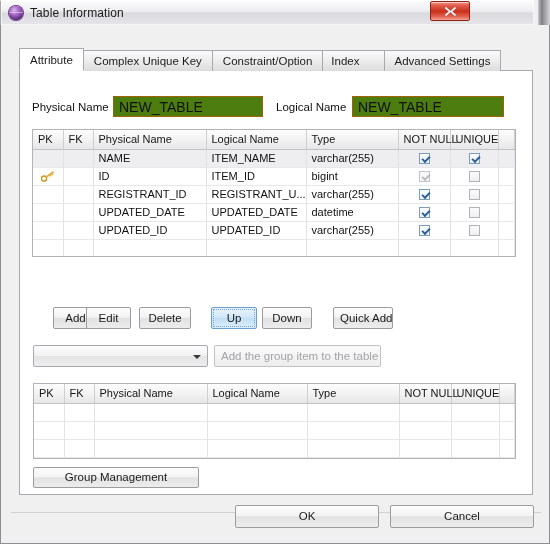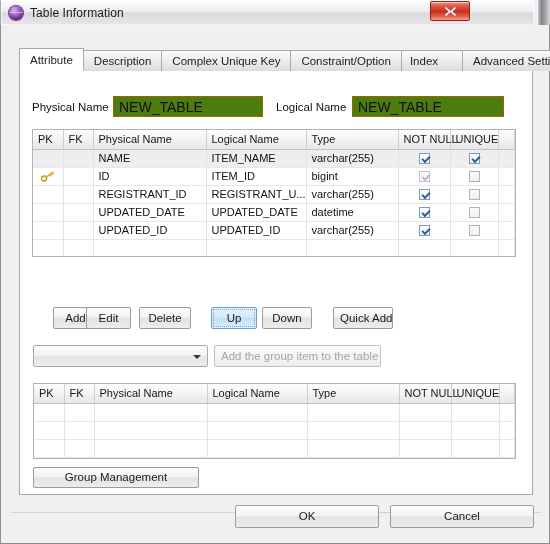--- a/index.html
+++ b/index.html
@@ -308,23 +308,20 @@
     </svg>
   </div>
 
   <div class="dialog-body">
 
     <div class="tabs">
       <div class="tab active">
         <span>Attribute</span>
       </div>
       <div class="tab">
-        <span>Description</span>
-      </div>
-      <div class="tab">
         <span>Complex Unique Key</span>
       </div>
       <div class="tab">
         <span>Constraint/Option</span>
       </div>
       <div class="tab" style="padding:0 24px 0 8px">
         <span>Index</span>
       </div>
       <div class="tab">
         <span>Advanced Settings</span>

